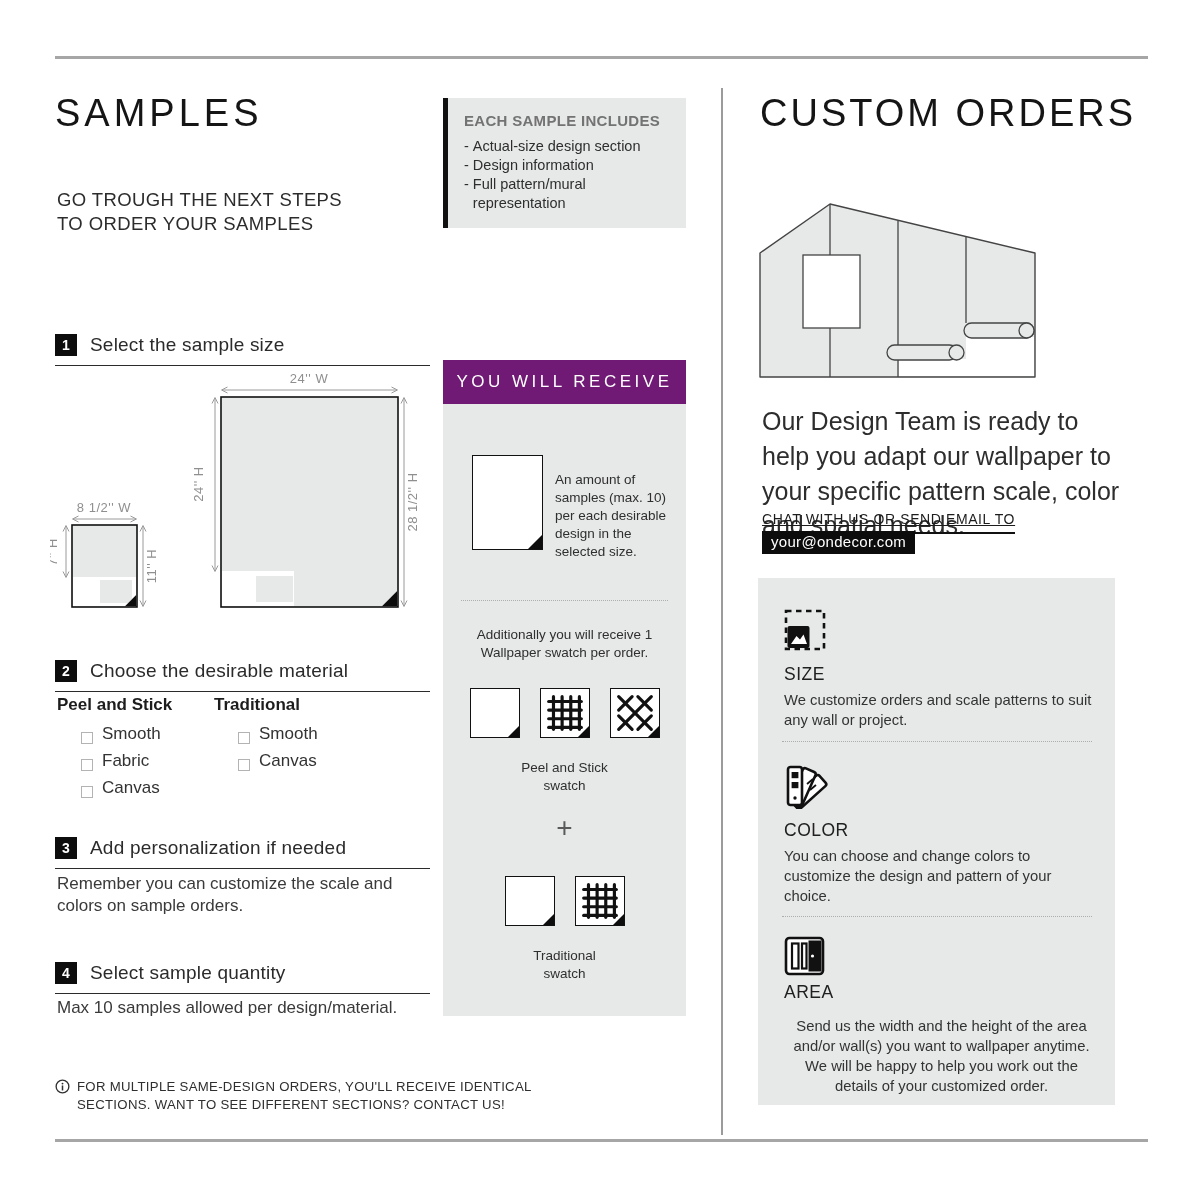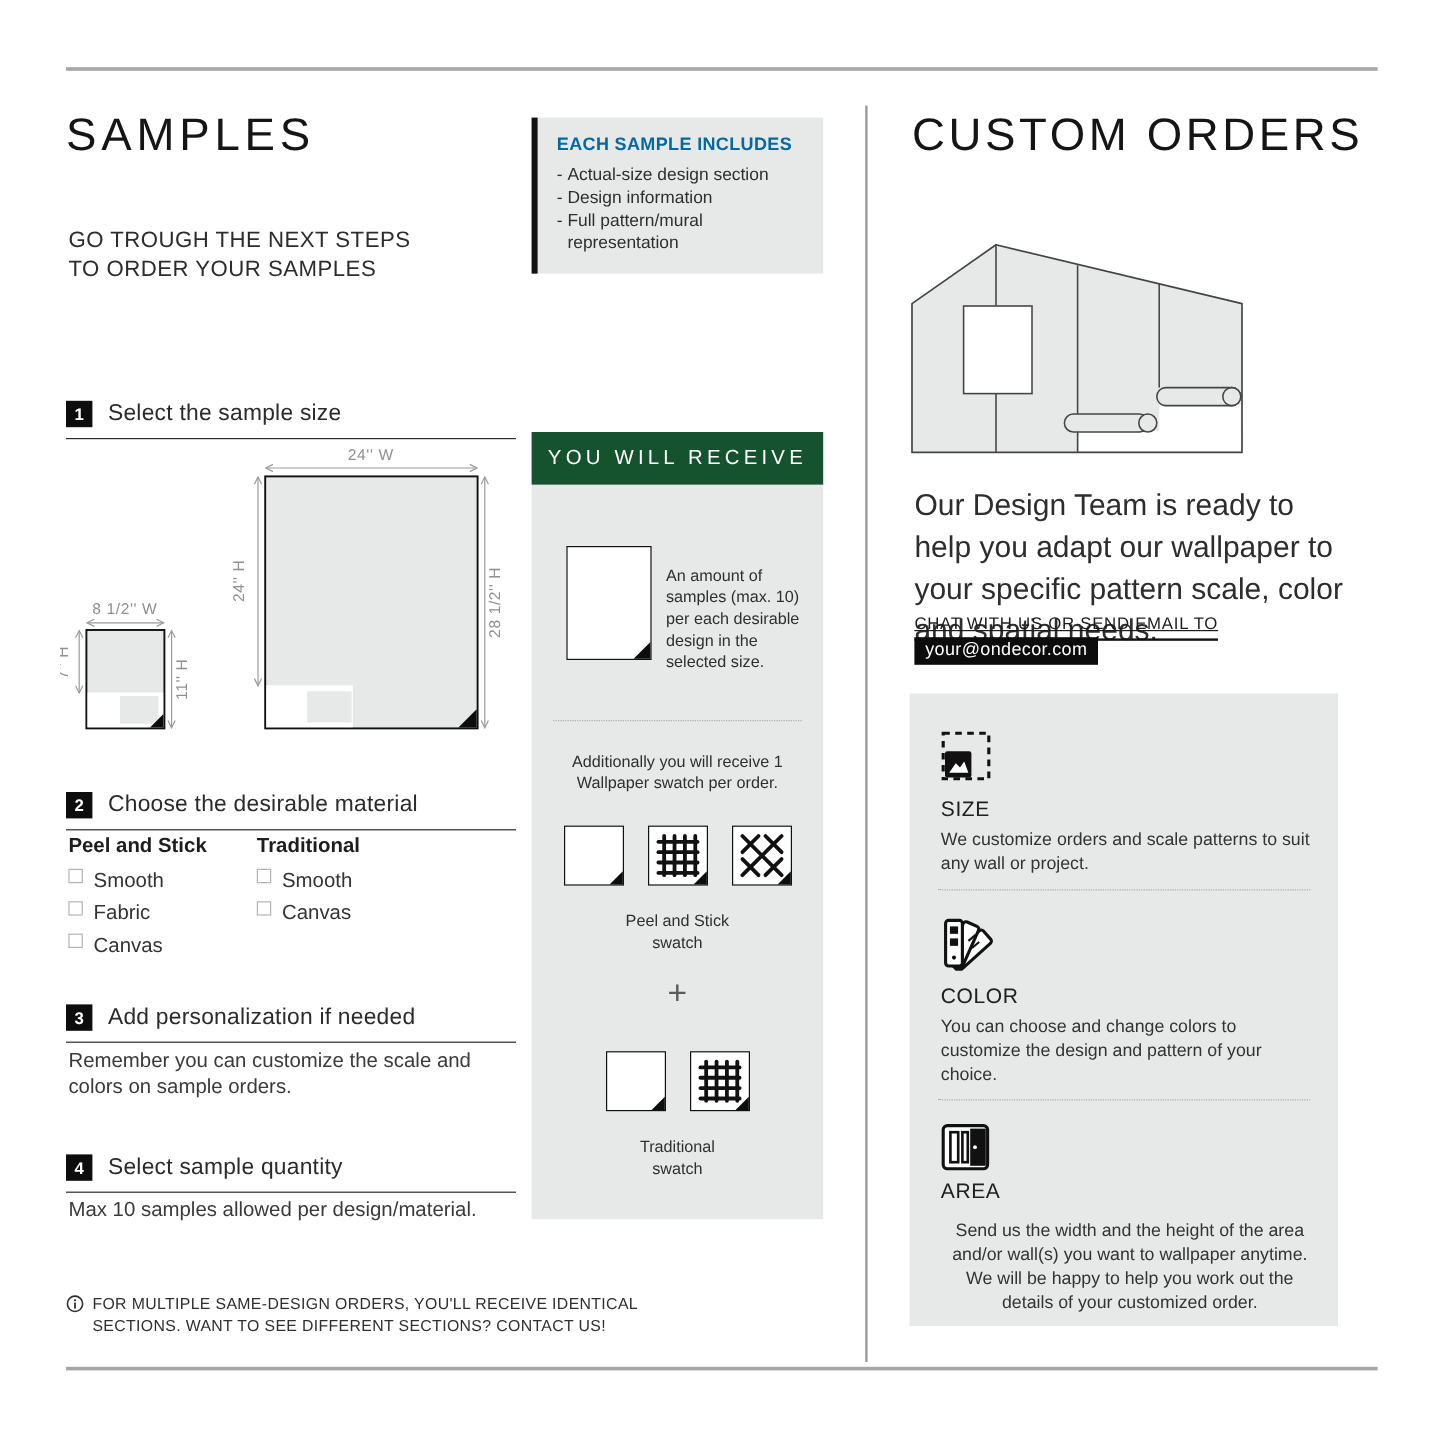--- a/index.html
+++ b/index.html
@@ -16,35 +16,35 @@
 
   .step { position:absolute; left:55px; width:375px; display:flex; align-items:center; gap:13px;
           padding-bottom:9px; border-bottom:1.6px solid #2b2b2b; }
   .step-num { width:22px; height:22px; background:#0d0d0d; color:#fff; font-size:14px; font-weight:700;
               display:flex; align-items:center; justify-content:center; flex:0 0 22px; }
   .step-label { font-size:19px; color:#2b2b2b; letter-spacing:0.2px; }
   .step-sub { position:absolute; left:57px; font-size:17px; line-height:1.28; color:#3a3a3a; }
 
   .mat-col { position:absolute; top:695px; }
   .mat-head { font-size:17px; font-weight:700; color:#1d1d1d; margin-bottom:9px; }
-  .mat-opt { display:flex; align-items:flex-start; gap:9px; margin-bottom:7px; }
+  .mat-opt { display:flex; align-items:flex-end; gap:9px; margin-bottom:7px;margin-left:24px; }
   .checkbox { width:12px; height:12px; border:1.5px solid #b3b3b3; background:#fff; flex:0 0 12px; }
   .mat-opt-label { font-size:17px; color:#333; }
 
   .footnote { position:absolute; left:55px; top:1078px; width:478px; display:flex; gap:7px;
               font-size:13.2px; line-height:1.35; letter-spacing:0.3px; color:#2f2f2f; }
   .footnote svg { flex:0 0 15px; margin-top:1px; }
 
   
   .includes-box { position:absolute; left:443px; top:98px; width:243px; min-height:130px;
                   background:#e7e8e8; border-left:5px solid #111; padding:14px 12px 16px 16px; }
-  .includes-title { font-size:15px; font-weight:700; letter-spacing:0.3px; color:#0369a1; margin-bottom:8px; }
+  .includes-title { font-size:15px; font-weight:700; letter-spacing:0.3px; color:#737373; margin-bottom:8px; }
   .includes-item { display:flex; gap:4px; font-size:14.5px; line-height:1.3; color:#2e2e2e; }
 
-  .receive-header { position:absolute; left:443px; top:360px; width:243px; height:44px; background:#14532d;
+  .receive-header { position:absolute; left:443px; top:360px; width:243px; height:44px; background:#701a75;
                     color:#fff; font-size:17px; letter-spacing:3.5px; display:flex; align-items:center; justify-content:center; }
   .receive-panel { position:absolute; left:443px; top:404px; width:243px; height:612px; background:#e7e8e8; }
 
   .sample-page { position:absolute; left:29px; top:51px; width:71px; height:95px; background:#fff; border:1.6px solid #111; }
   .fold::after { content:""; position:absolute; bottom:0; right:0; width:0; height:0;
                  border-bottom:11px solid #0d0d0d; border-left:11px solid transparent; }
   .fold-lg::after { border-bottom-width:14px; border-left-width:14px; }
 
   .samples-desc { position:absolute; left:112px; top:67px; width:120px; font-size:13.5px; line-height:1.34; color:#2f2f2f; }
   .dotted { position:absolute; left:18px; right:18px; border-top:1.5px dotted #aeaeae; }

